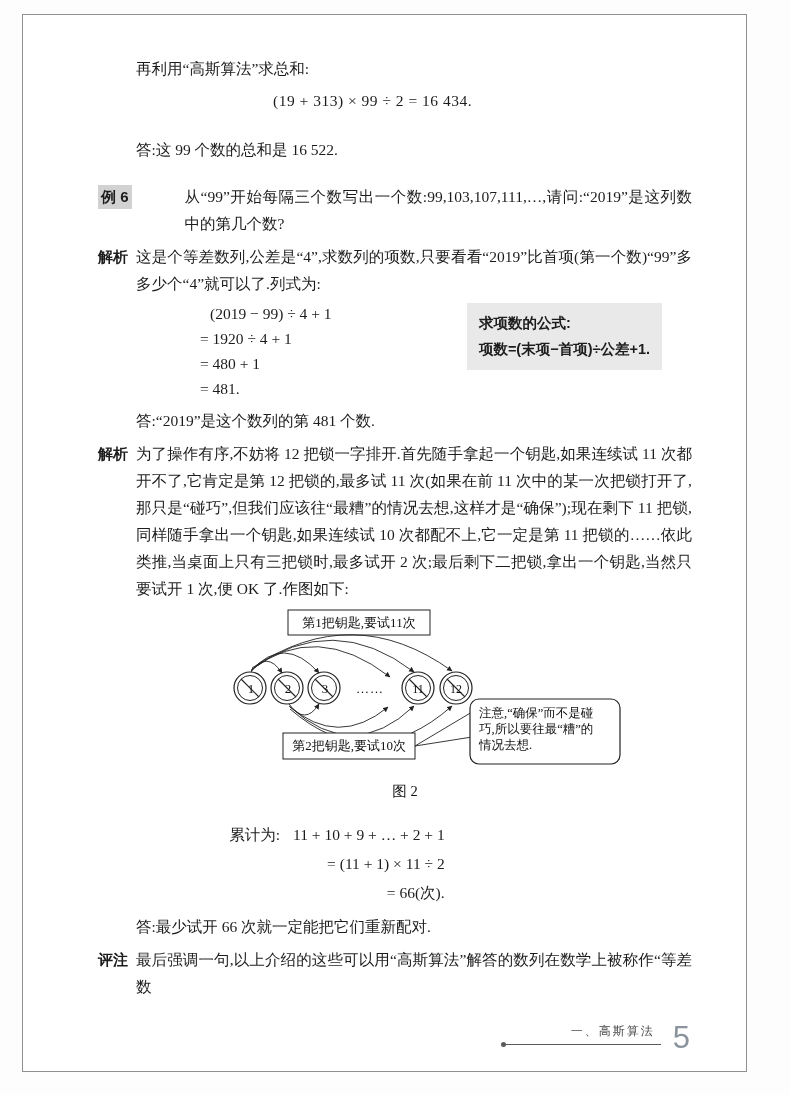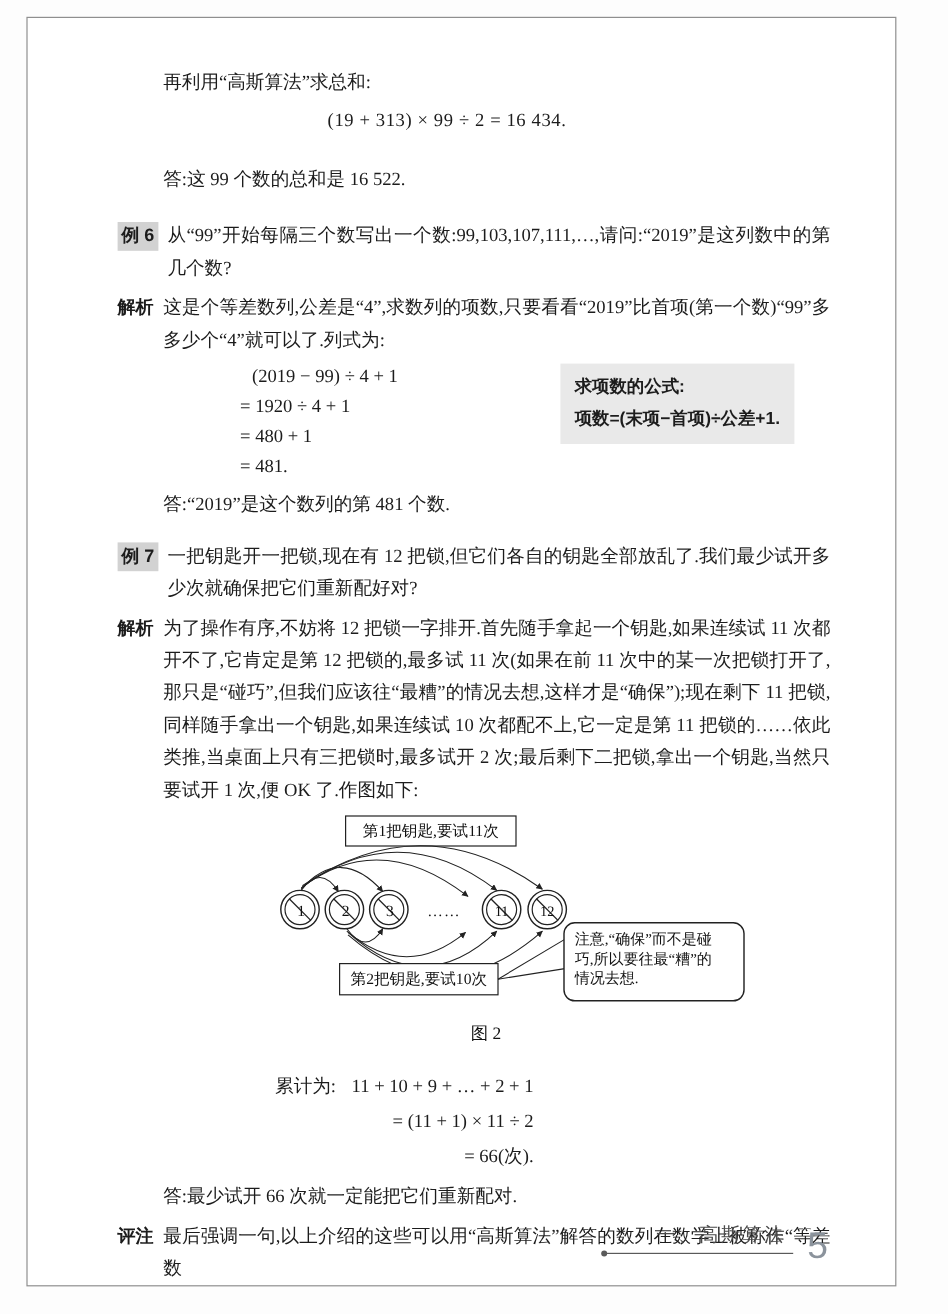--- a/index.html
+++ b/index.html
@@ -29,36 +29,36 @@
   .eq-stack .first { padding-left: 10px; }
   .note-box {
     margin-left: auto; margin-right: 30px; margin-top: 2px;
     background: #e9e9e9; padding: 7px 12px 8px 12px;
     font-family: "Liberation Sans", "DejaVu Sans", sans-serif;
     font-weight: bold; font-size: 14.5px; line-height: 26px;
   }
 
   .mt-s  { margin-top: 6px; }
   .mt-m  { margin-top: 16px; }
-  .mt-l  { margin-top: 20px; }
+  .mt-l  { margin-top: 20px; gap: 45px; }
 
   .diagram-wrap { margin: 4px 0 0 100px; }
 
   .tally { display: flex; align-items: flex-start; margin-top: 4px; line-height: 29px; text-align: right; }
   .tally-label { margin-left: 38px; width: 144px; }
   .tally-eqs .first { padding-left: 13px; }
 
   .footer {
     position: absolute; right: 56px; bottom: 26px;
     display: flex; align-items: flex-end;
   }
   .f-col { display: flex; flex-direction: column; align-items: flex-end; }
   .f-title {
     font-family: "Liberation Sans", "DejaVu Sans", sans-serif;
-    font-size: 16px; color: #4a4a4a; letter-spacing: 2px;
+    font-size: 12px; color: #4a4a4a; letter-spacing: 2px;
     margin-bottom: 4px; padding-right: 6px;
   }
   .f-rule { width: 158px; height: 1px; background: #5a5a5a; position: relative; }
   .f-rule::before {
     content: ""; position: absolute; left: -2px; top: -2px;
     width: 5px; height: 5px; border-radius: 50%; background: #5a5a5a;
   }
   .f-page {
     font-family: "Liberation Sans", "DejaVu Sans", sans-serif;
     font-size: 31px; line-height: 26px; color: #8b939c;
@@ -95,24 +95,20 @@
         <div>= 481.</div>
       </div>
       <div class="note-box">
         <div>求项数的公式:</div>
         <div>项数=(末项−首项)÷公差+1.</div>
       </div>
     </div>
 
     <div class="plain mt-s">答:“2019”是这个数列的第 481 个数.</div>
 
-    <div class="para mt-m">
-      <div class="label-col"><span class="label-ex">例 7</span></div>
-      <div class="body-col">一把钥匙开一把锁,现在有 12 把锁,但它们各自的钥匙全部放乱了.我们最少试开多少次就确保把它们重新配好对?</div>
-    </div>
     <div class="para mt-s">
       <div class="label-col">解析</div>
       <div class="body-col">为了操作有序,不妨将 12 把锁一字排开.首先随手拿起一个钥匙,如果连续试 11 次都开不了,它肯定是第 12 把锁的,最多试 11 次(如果在前 11 次中的某一次把锁打开了,那只是“碰巧”,但我们应该往“最糟”的情况去想,这样才是“确保”);现在剩下 11 把锁,同样随手拿出一个钥匙,如果连续试 10 次都配不上,它一定是第 11 把锁的……依此类推,当桌面上只有三把锁时,最多试开 2 次;最后剩下二把锁,拿出一个钥匙,当然只要试开 1 次,便 OK 了.作图如下:</div>
     </div>
 
     <div class="diagram-wrap">
       <svg width="560" height="202" viewBox="0 0 560 202">
         <defs>
           <marker id="arr" markerWidth="7" markerHeight="7" refX="5.5" refY="3" orient="auto">
             <path d="M0,0 L6,3 L0,6 Z" fill="#222"></path>

